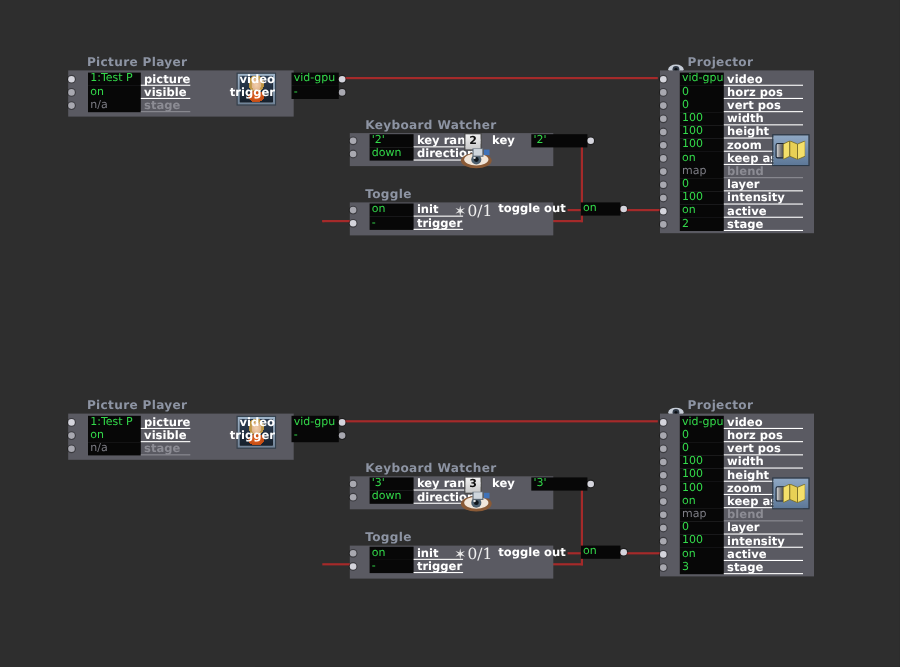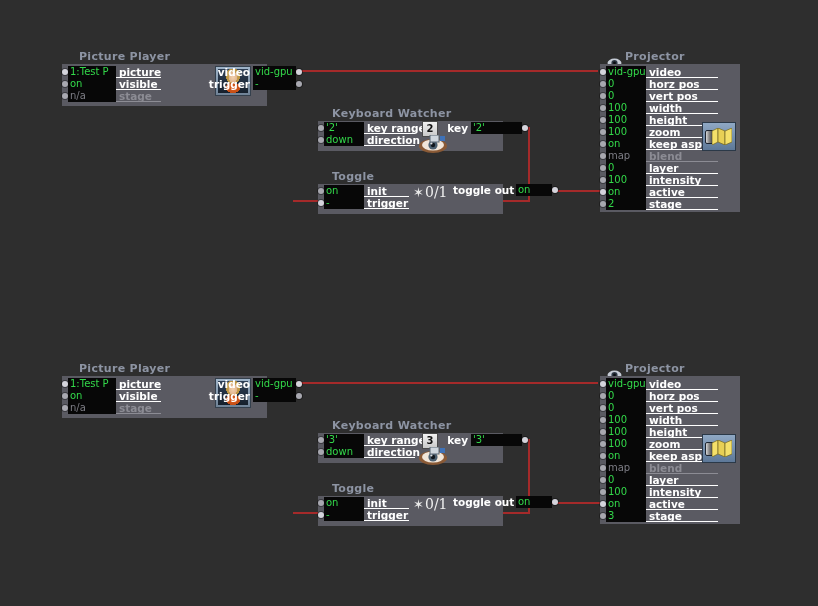--- a/index.html
+++ b/index.html
@@ -64,20 +64,21 @@
     background: #070707;
     height: 12px;
     line-height: 12px;
     font-size: 10px;
     color: #33d94a;
     padding-left: 2px;
     box-sizing: border-box;
     overflow: hidden;
     white-space: nowrap;
     flex: none;
+    margin-left: 12px;
   }
   .field.dim { color: #7d7d85; }
   .label {
     font-size: 10.5px;
     line-height: 12px;
     color: #ffffff;
     font-weight: bold;
     padding-left: 3px;
     border-bottom: 1px solid #ffffff;
     box-sizing: border-box;

